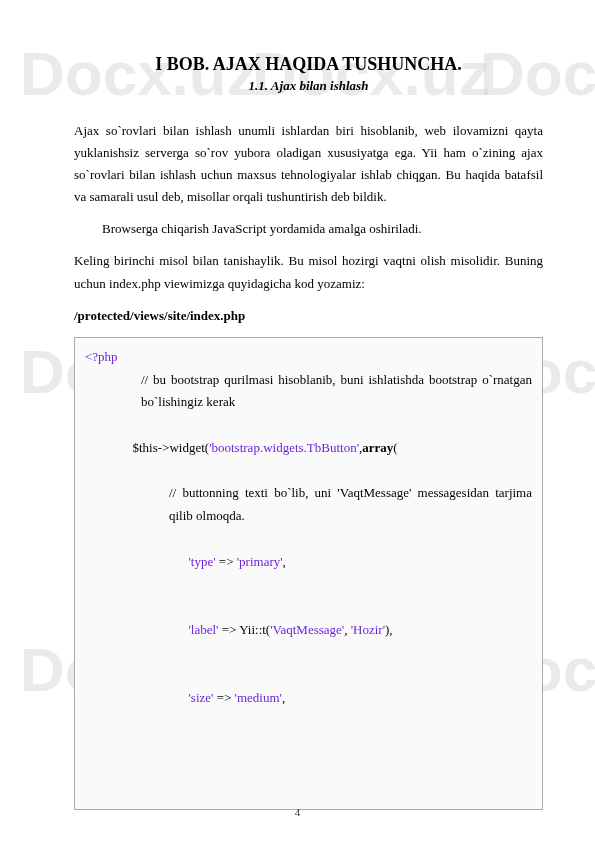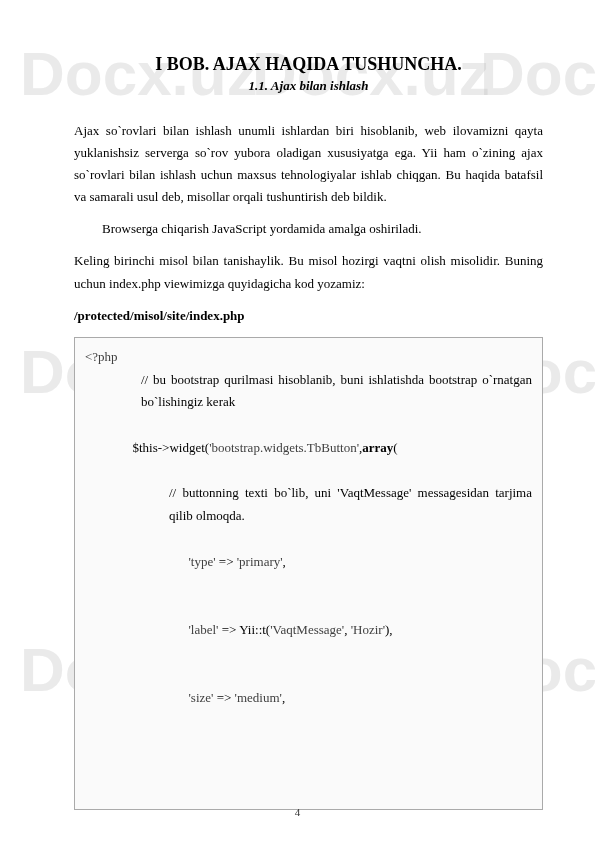--- a/index.html
+++ b/index.html
@@ -60,21 +60,21 @@
     .code-box {
       border: 1px solid #aaa;
       background: #fafafa;
       padding: 8px 10px 8px 10px;
       margin-top: 6px;
       font-family: 'Times New Roman', Times, serif;
       font-size: 13px;
       line-height: 1.75;
     }
     .code-line { white-space: pre-wrap; }
-    .red { color: #404040; }
+    .red { color: #6d28d9; }
     .black { color: #000000; }
     .page-num {
       position: absolute;
       bottom: 24px;
       width: 595px;
       left: 0;
       text-align: center;
       font-size: 11px;
       color: #333;
       z-index: 2;
@@ -103,21 +103,21 @@
 <div class="content">
   <div class="heading-center">I BOB. AJAX HAQIDA TUSHUNCHA.</div>
   <div class="sub-heading">1.1. Ajax bilan ishlash</div>
 
   <div class="para">Ajax so`rovlari bilan ishlash unumli ishlardan biri hisoblanib, web ilovamizni qayta yuklanishsiz serverga so`rov yubora oladigan xususiyatga ega. Yii ham o`zining ajax so`rovlari bilan ishlash uchun maxsus tehnologiyalar ishlab chiqgan. Bu haqida batafsil va samarali usul deb, misollar orqali tushuntirish deb bildik.</div>
 
   <div class="para para-indent">Browserga chiqarish JavaScript yordamida amalga oshiriladi.</div>
 
   <div class="para">Keling birinchi misol bilan tanishaylik. Bu misol hozirgi vaqtni olish misolidir. Buning uchun index.php viewimizga quyidagicha kod yozamiz:</div>
 
-  <div class="para bold">/protected/misol/site/index.php</div>
+  <div class="para bold">/protected/views/site/index.php</div>
 
   <div class="code-box">
     <div class="code-line red">&lt;?php</div>
     <div class="justify-wrap ml2">// bu bootstrap qurilmasi hisoblanib, buni ishlatishda bootstrap o`rnatgan bo`lishingiz kerak</div>
     <div class="code-line ml1">
       <span class="black">$this-&gt;widget(</span><span class="red">'bootstrap.widgets.TbButton'</span><span class="black">,</span><span class="black bold">array</span><span class="black">(</span>
     </div>
     <div class="justify-wrap ml3">// buttonning texti bo`lib, uni 'VaqtMessage' messagesidan tarjima qilib olmoqda.</div>
     <div class="code-line ml3">
       <span class="red">'type'</span><span class="black"> =&gt; </span><span class="red">'primary'</span><span class="black">,</span>

